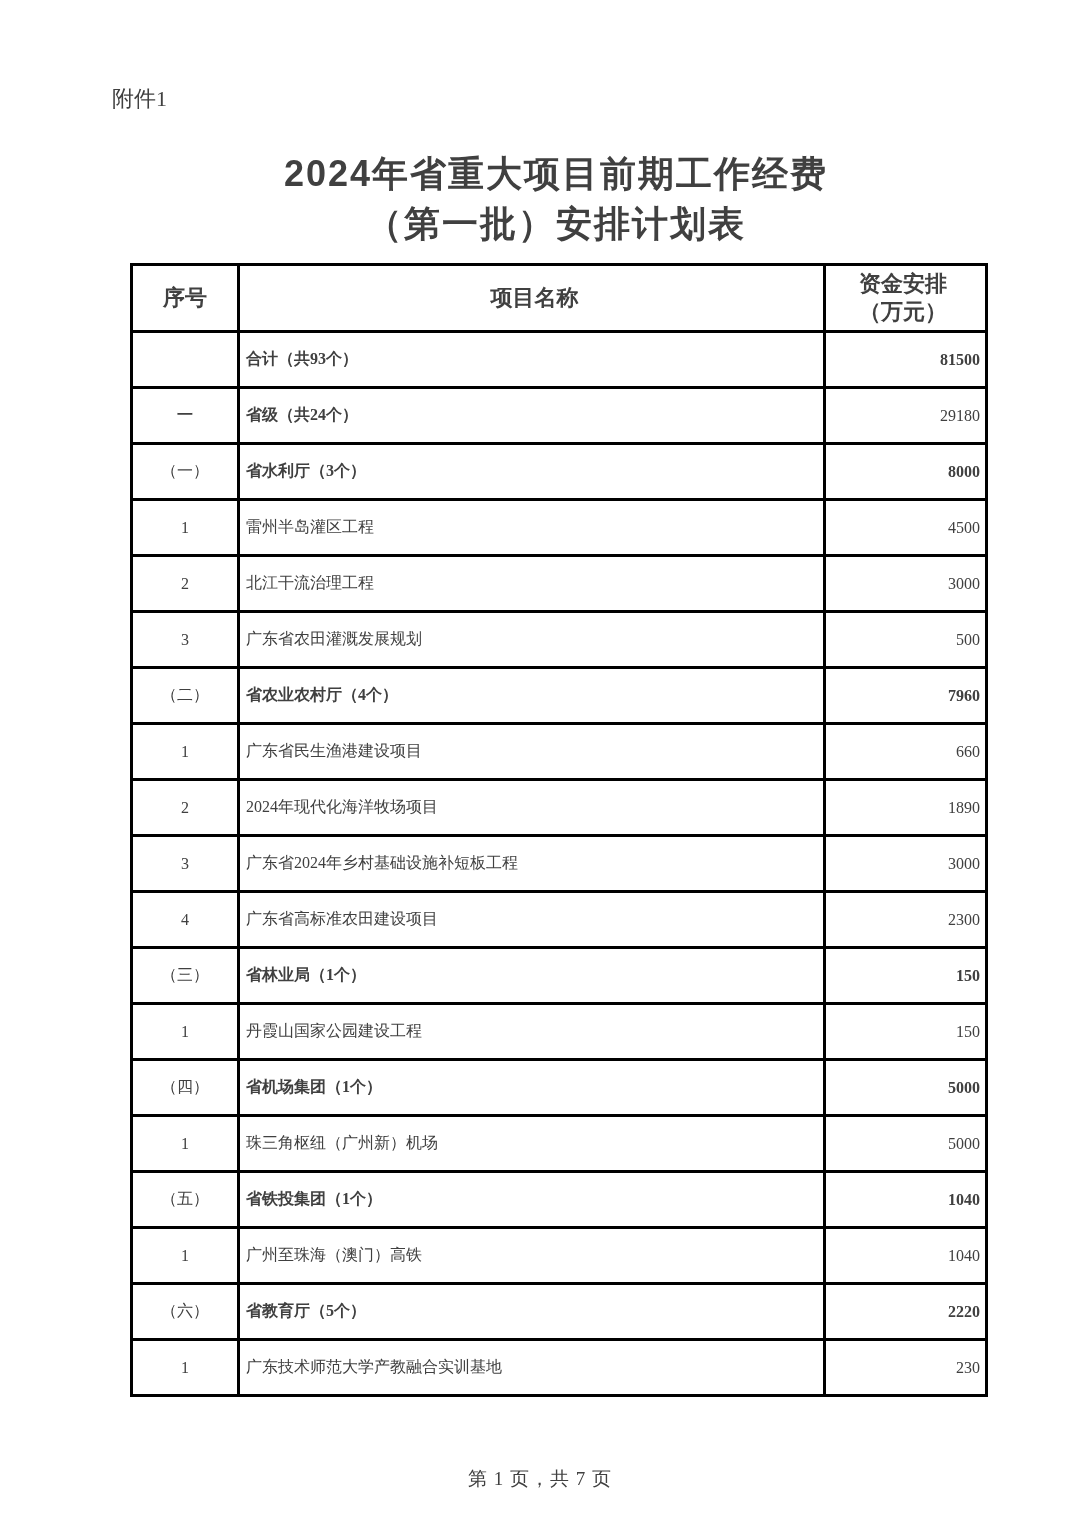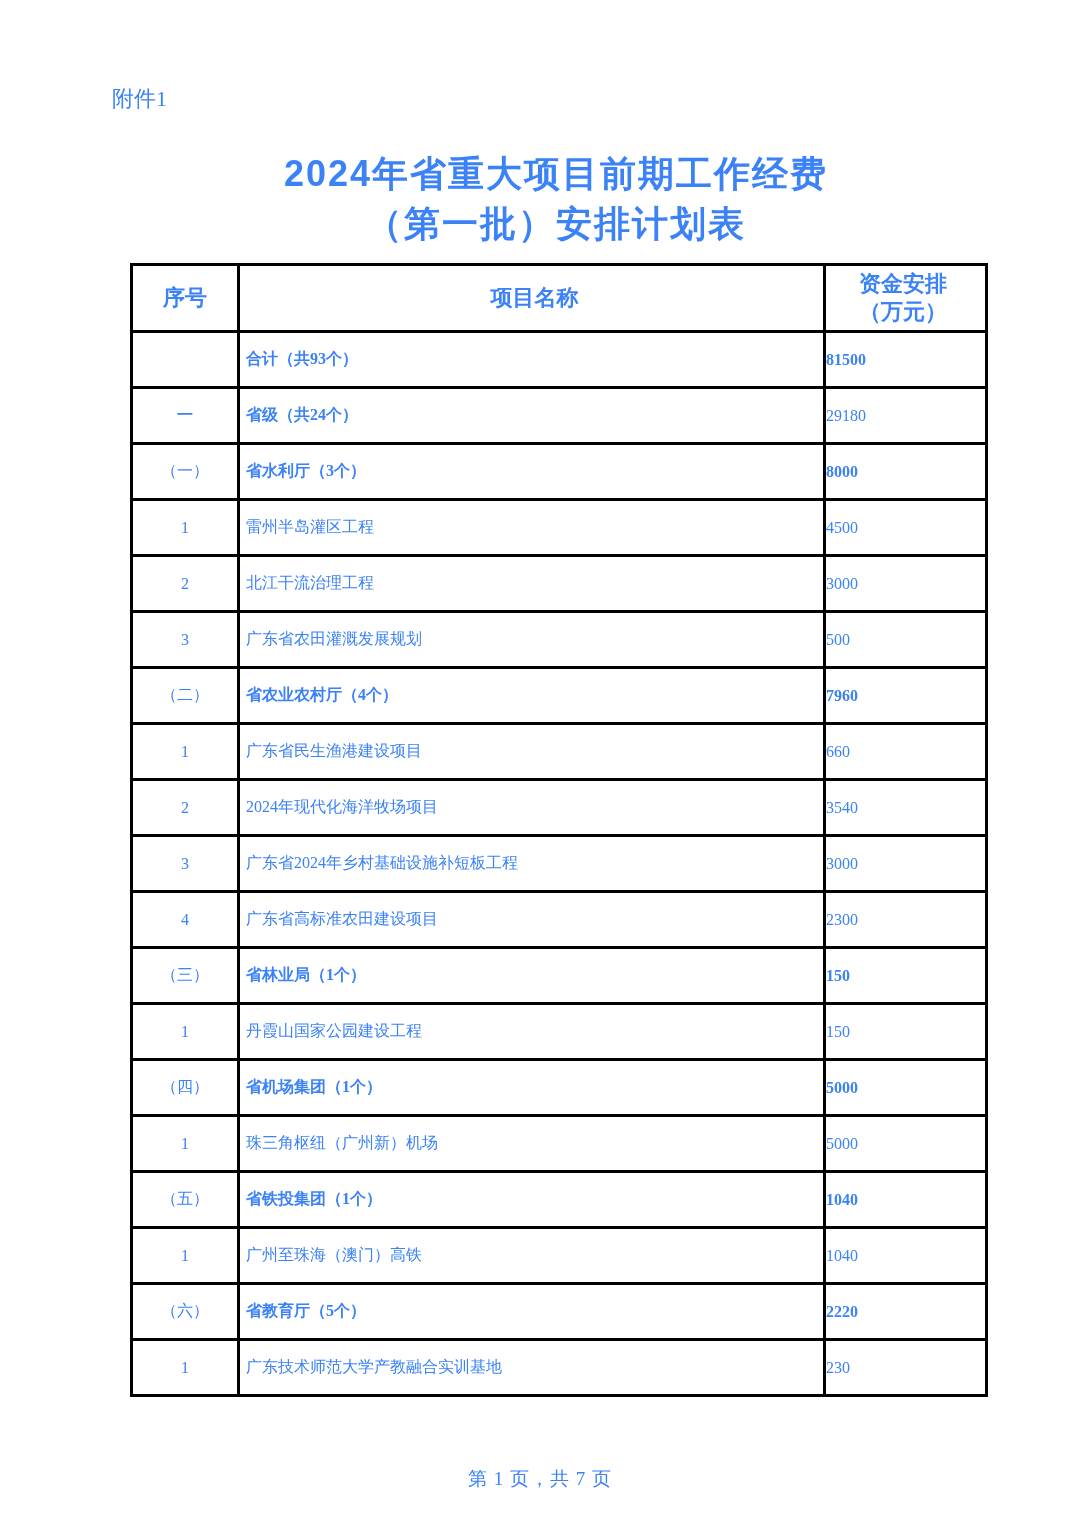--- a/index.html
+++ b/index.html
@@ -5,21 +5,21 @@
   html, body {
     margin: 0;
     padding: 0;
     background: #ffffff;
   }
   .page {
     position: relative;
     width: 1080px;
     height: 1527px;
     background: #ffffff;
-    color: #3b82f6;
+    color: #404040;
     font-family: "Liberation Serif", "DejaVu Serif", serif;
     overflow: hidden;
   }
   .attachment-label {
     position: absolute;
     top: 86px;
     left: 112px;
     font-size: 22px;
     line-height: 26px;
   }
@@ -62,21 +62,21 @@
     padding: 0;
   }
   .plan-table tbody td {
     height: 56px;
     font-size: 16px;
     font-weight: 400;
     padding: 0;
   }
   .col-seq    { width: 107px; text-align: center; }
   .col-name   { width: 586px; text-align: left; padding-left: 6px !important; }
-  .col-amount { width: 162px; text-align: left; padding-right: 5px !important; }
+  .col-amount { width: 162px; text-align: right; padding-right: 5px !important; }
 
   tr.total td.col-name,
   tr.total td.col-amount,
   tr.level td.col-seq,
   tr.level td.col-name,
   tr.section td.col-name,
   tr.section td.col-amount {
     font-weight: 700;
   }
   .page-footer {
@@ -146,21 +146,21 @@
     <td class="col-amount">7960</td>
   </tr>
         <tr class="item">
     <td class="col-seq">1</td>
     <td class="col-name">广东省民生渔港建设项目</td>
     <td class="col-amount">660</td>
   </tr>
         <tr class="item">
     <td class="col-seq">2</td>
     <td class="col-name">2024年现代化海洋牧场项目</td>
-    <td class="col-amount">3540</td>
+    <td class="col-amount">1890</td>
   </tr>
         <tr class="item">
     <td class="col-seq">3</td>
     <td class="col-name">广东省2024年乡村基础设施补短板工程</td>
     <td class="col-amount">3000</td>
   </tr>
         <tr class="item">
     <td class="col-seq">4</td>
     <td class="col-name">广东省高标准农田建设项目</td>
     <td class="col-amount">2300</td>

